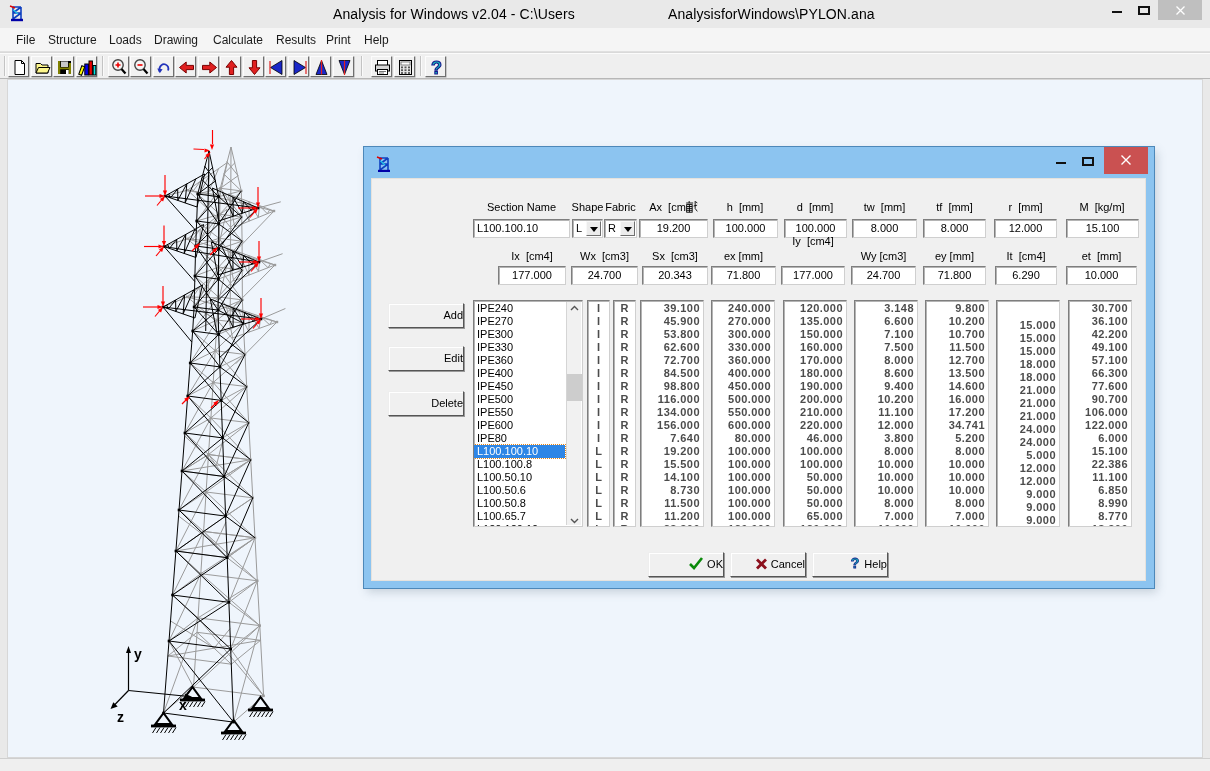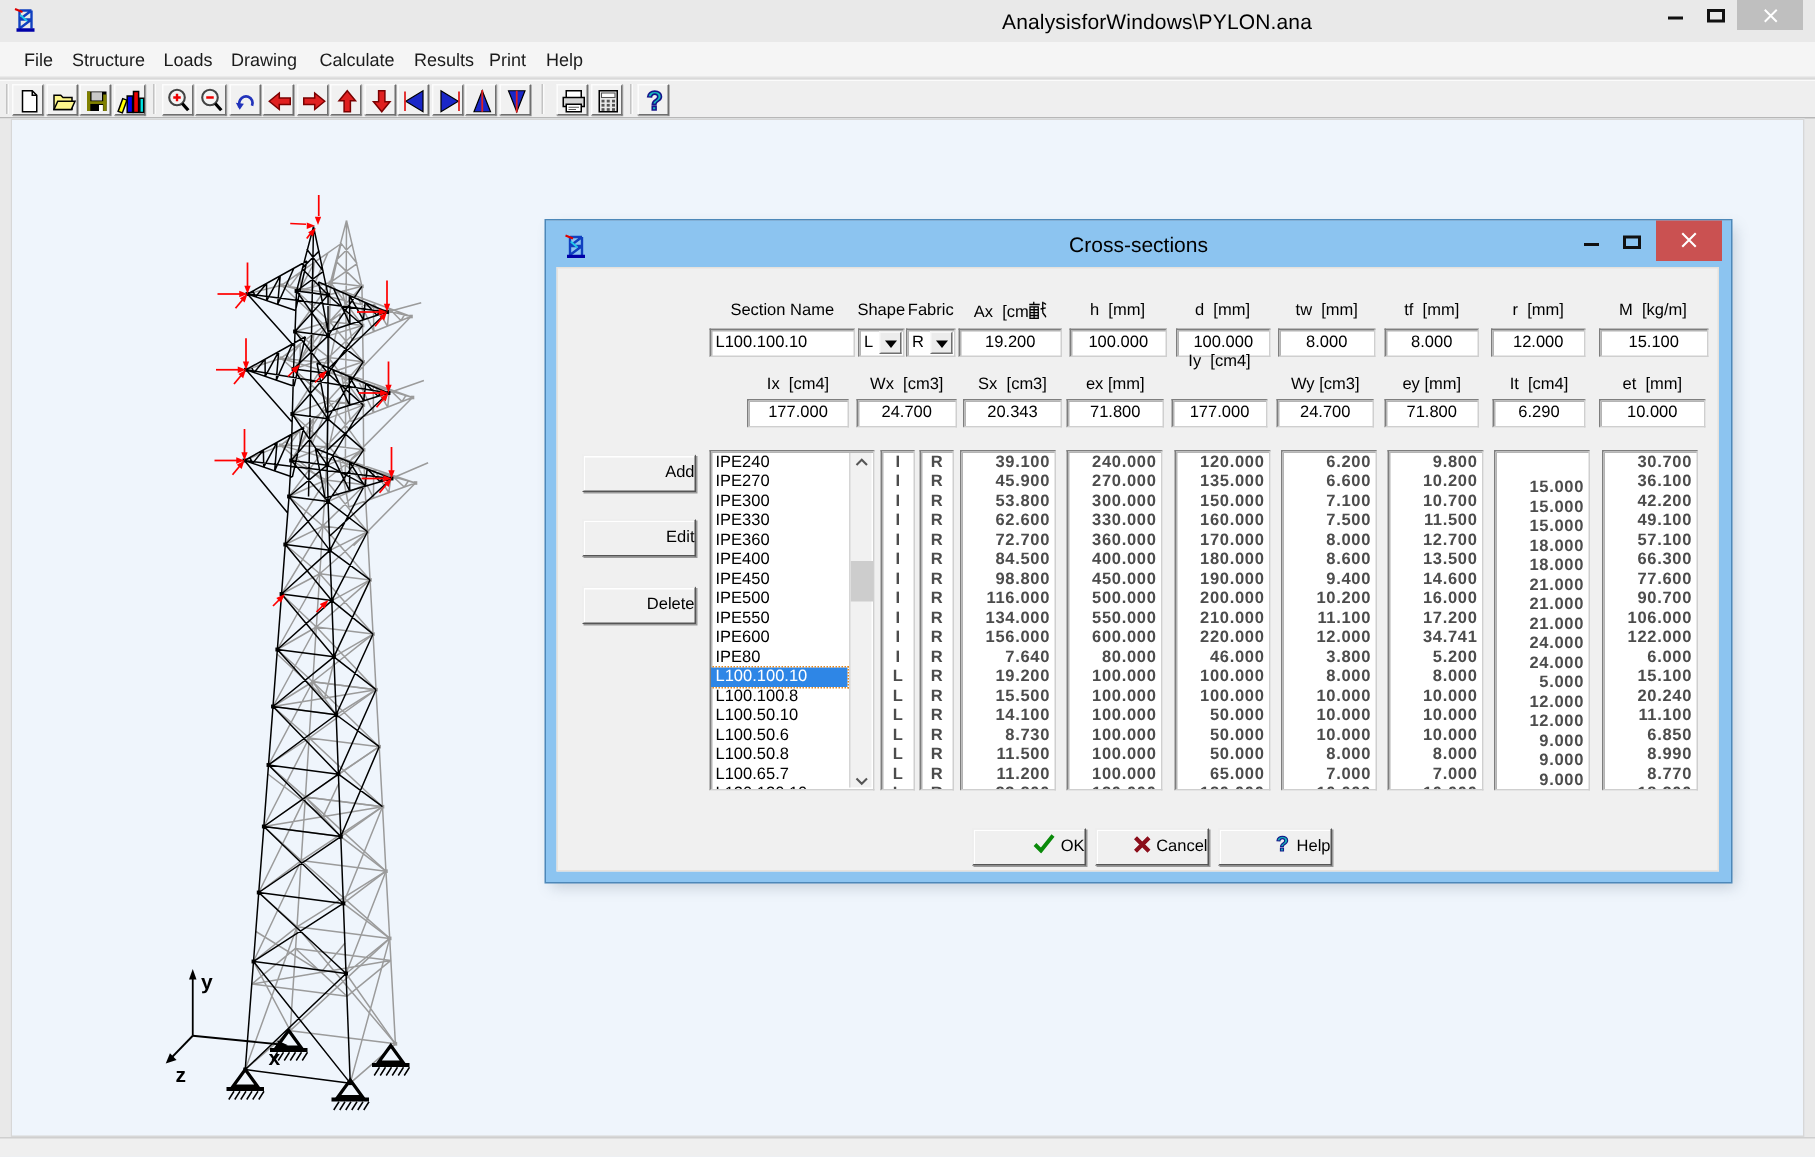--- a/index.html
+++ b/index.html
@@ -56,20 +56,21 @@
 
 <div class="abs" id="titlebar">
   <svg class="abs" style="left:9px;top:4px" width="18" height="19">
       <g stroke="#1040c0" stroke-width="1.6" fill="none">
         <path d="M4 3 V15 M12 3 V15 M4 3 H12 M4 9 H12 M4 9 L12 3 M4 15 L12 9"></path>
       </g>
       <path d="M2 16 H14" stroke="#0000a8" stroke-width="2.4"></path>
       <path d="M1 2 L6 4" stroke="#d00" stroke-width="1.4"></path>
       <path d="M4.5 6 L9 10" stroke="#20c8e8" stroke-width="1.2"></path>
     </svg>
+  <span class="abs t1">Analysis for Windows v2.04 - C:\Users</span>
   <span class="abs t2">AnalysisforWindows\PYLON.ana</span>
   <div class="abs" id="min1"></div>
   <div class="abs" id="max1"></div>
   <div class="abs" id="close1"><svg width="11" height="11" viewBox="0 0 11 11" style="margin-top:4.5px">
         <path d="M1.5 1.5 L9.5 9.5 M9.5 1.5 L1.5 9.5" stroke="#fff" stroke-width="1.3"></path>
       </svg></div>
 </div>
 
 <div class="abs" id="menubar">
   <span style="left:16px">File</span>
@@ -381,21 +382,20 @@
 <div class="abs" id="dlg">
   <div class="abs" id="dlgtitle">
     <svg class="abs" style="left:12px;top:8px" width="15" height="17">
         <g stroke="#1040c0" stroke-width="1.6" fill="none">
           <path d="M4 3 V15 M12 3 V15 M4 3 H12 M4 9 H12 M4 9 L12 3 M4 15 L12 9"></path>
         </g>
         <path d="M2 16 H14" stroke="#0000a8" stroke-width="2.4"></path>
         <path d="M1 2 L6 4" stroke="#d00" stroke-width="1.4"></path>
         <path d="M4.5 6 L9 10" stroke="#20c8e8" stroke-width="1.2"></path>
       </svg>
-    <div class="cap">Cross-sections</div>
     <div class="abs" id="dmin"></div>
     <div class="abs" id="dmax"></div>
     <div class="abs" id="dclose"><svg width="12" height="12" viewBox="0 0 12 12" style="margin-top:7px">
           <path d="M1.5 1.5 L10.5 10.5 M10.5 1.5 L1.5 10.5" stroke="#fff" stroke-width="1.4"></path>
         </svg></div>
   </div>
   <div class="abs" id="dlgbody"></div>
 <div class="lab" style="left:157.5px;top:54px">Section Name</div>
 <div class="lab" style="left:223.5px;top:54px">Shape</div>
 <div class="lab" style="left:256.5px;top:54px">Fabric</div>
@@ -568,21 +568,21 @@
       <div class="li">46.000</div>
       <div class="li">100.000</div>
       <div class="li">100.000</div>
       <div class="li">50.000</div>
       <div class="li">50.000</div>
       <div class="li">50.000</div>
       <div class="li">65.000</div>
       <div class="li">120.000</div>
     </div>
 <div class="lstbox ncol" style="left:490px;top:153px;width:64px;height:227px;padding-top:1px">
-      <div class="li">6.200</div>
+      <div class="li">3.148</div>
       <div class="li">6.600</div>
       <div class="li">7.100</div>
       <div class="li">7.500</div>
       <div class="li">8.000</div>
       <div class="li">8.600</div>
       <div class="li">9.400</div>
       <div class="li">10.200</div>
       <div class="li">11.100</div>
       <div class="li">12.000</div>
       <div class="li">3.800</div>
@@ -640,21 +640,21 @@
       <div class="li">42.200</div>
       <div class="li">49.100</div>
       <div class="li">57.100</div>
       <div class="li">66.300</div>
       <div class="li">77.600</div>
       <div class="li">90.700</div>
       <div class="li">106.000</div>
       <div class="li">122.000</div>
       <div class="li">6.000</div>
       <div class="li">15.100</div>
-      <div class="li">20.240</div>
+      <div class="li">22.386</div>
       <div class="li">11.100</div>
       <div class="li">6.850</div>
       <div class="li">8.990</div>
       <div class="li">8.770</div>
       <div class="li">18.200</div>
     </div>
 <div class="btn3d" style="left:284px;top:405px;width:76px;height:25px;line-height:23px"><svg width="16" height="14" viewBox="0 0 16 14" style="vertical-align:-2px">
         <path d="M2 8 L6 12 L14 2" fill="none" stroke="#0a8a0a" stroke-width="2.6"></path>
       </svg> OK</div>
 <div class="btn3d" style="left:366px;top:405px;width:76px;height:25px;line-height:23px"><svg width="13" height="12" viewBox="0 0 13 12" style="vertical-align:-2px">

